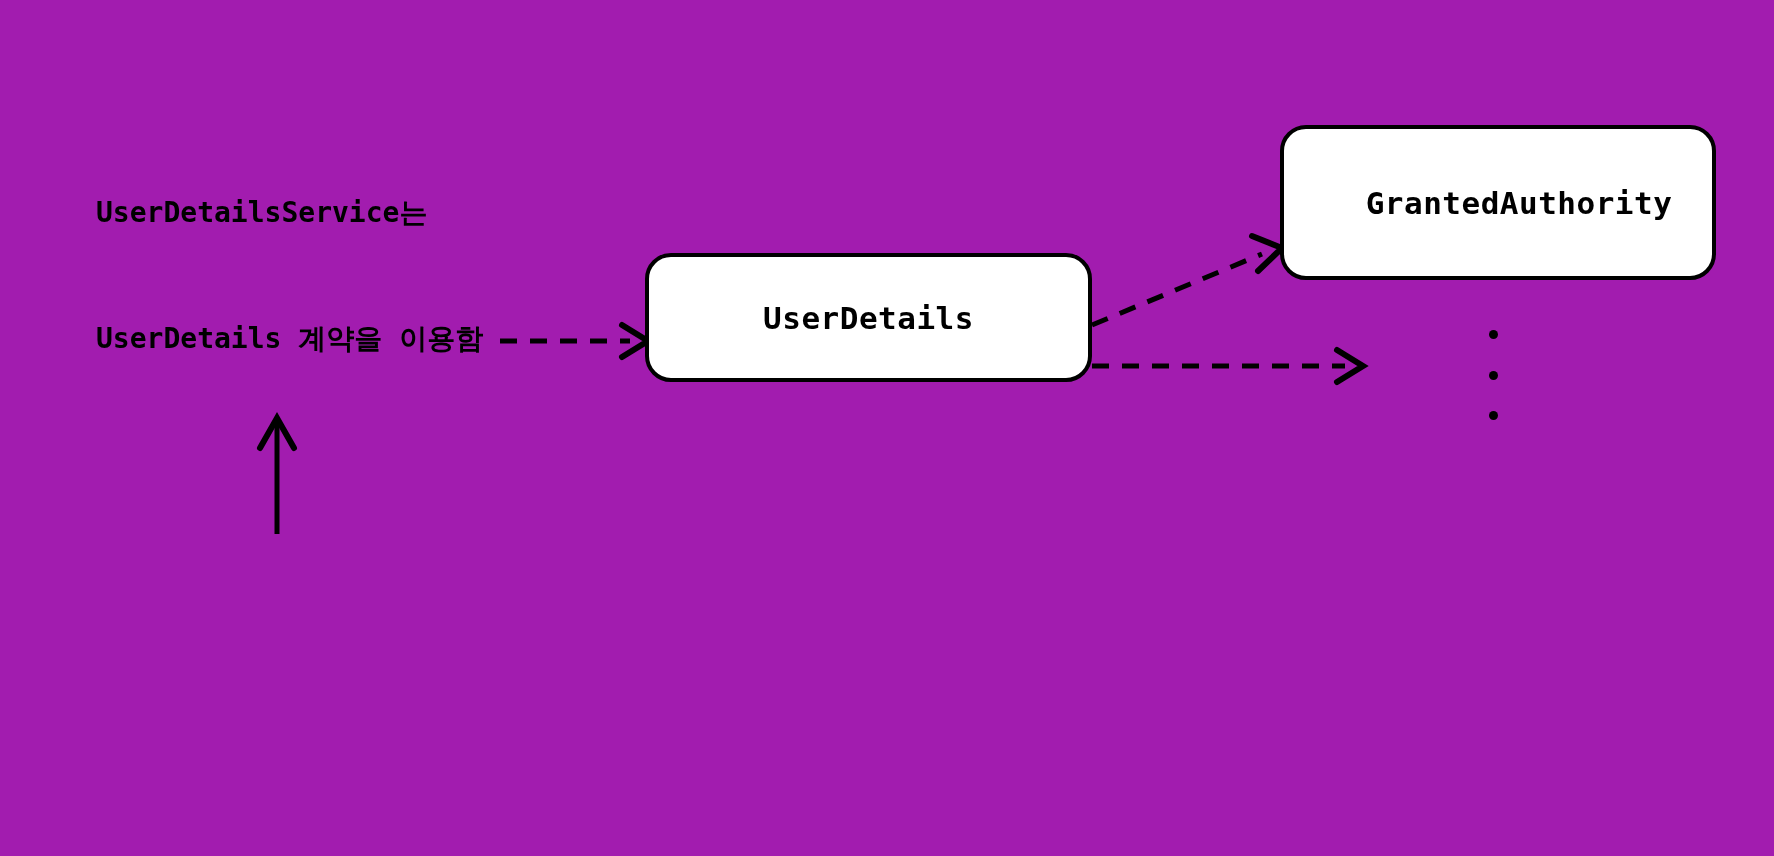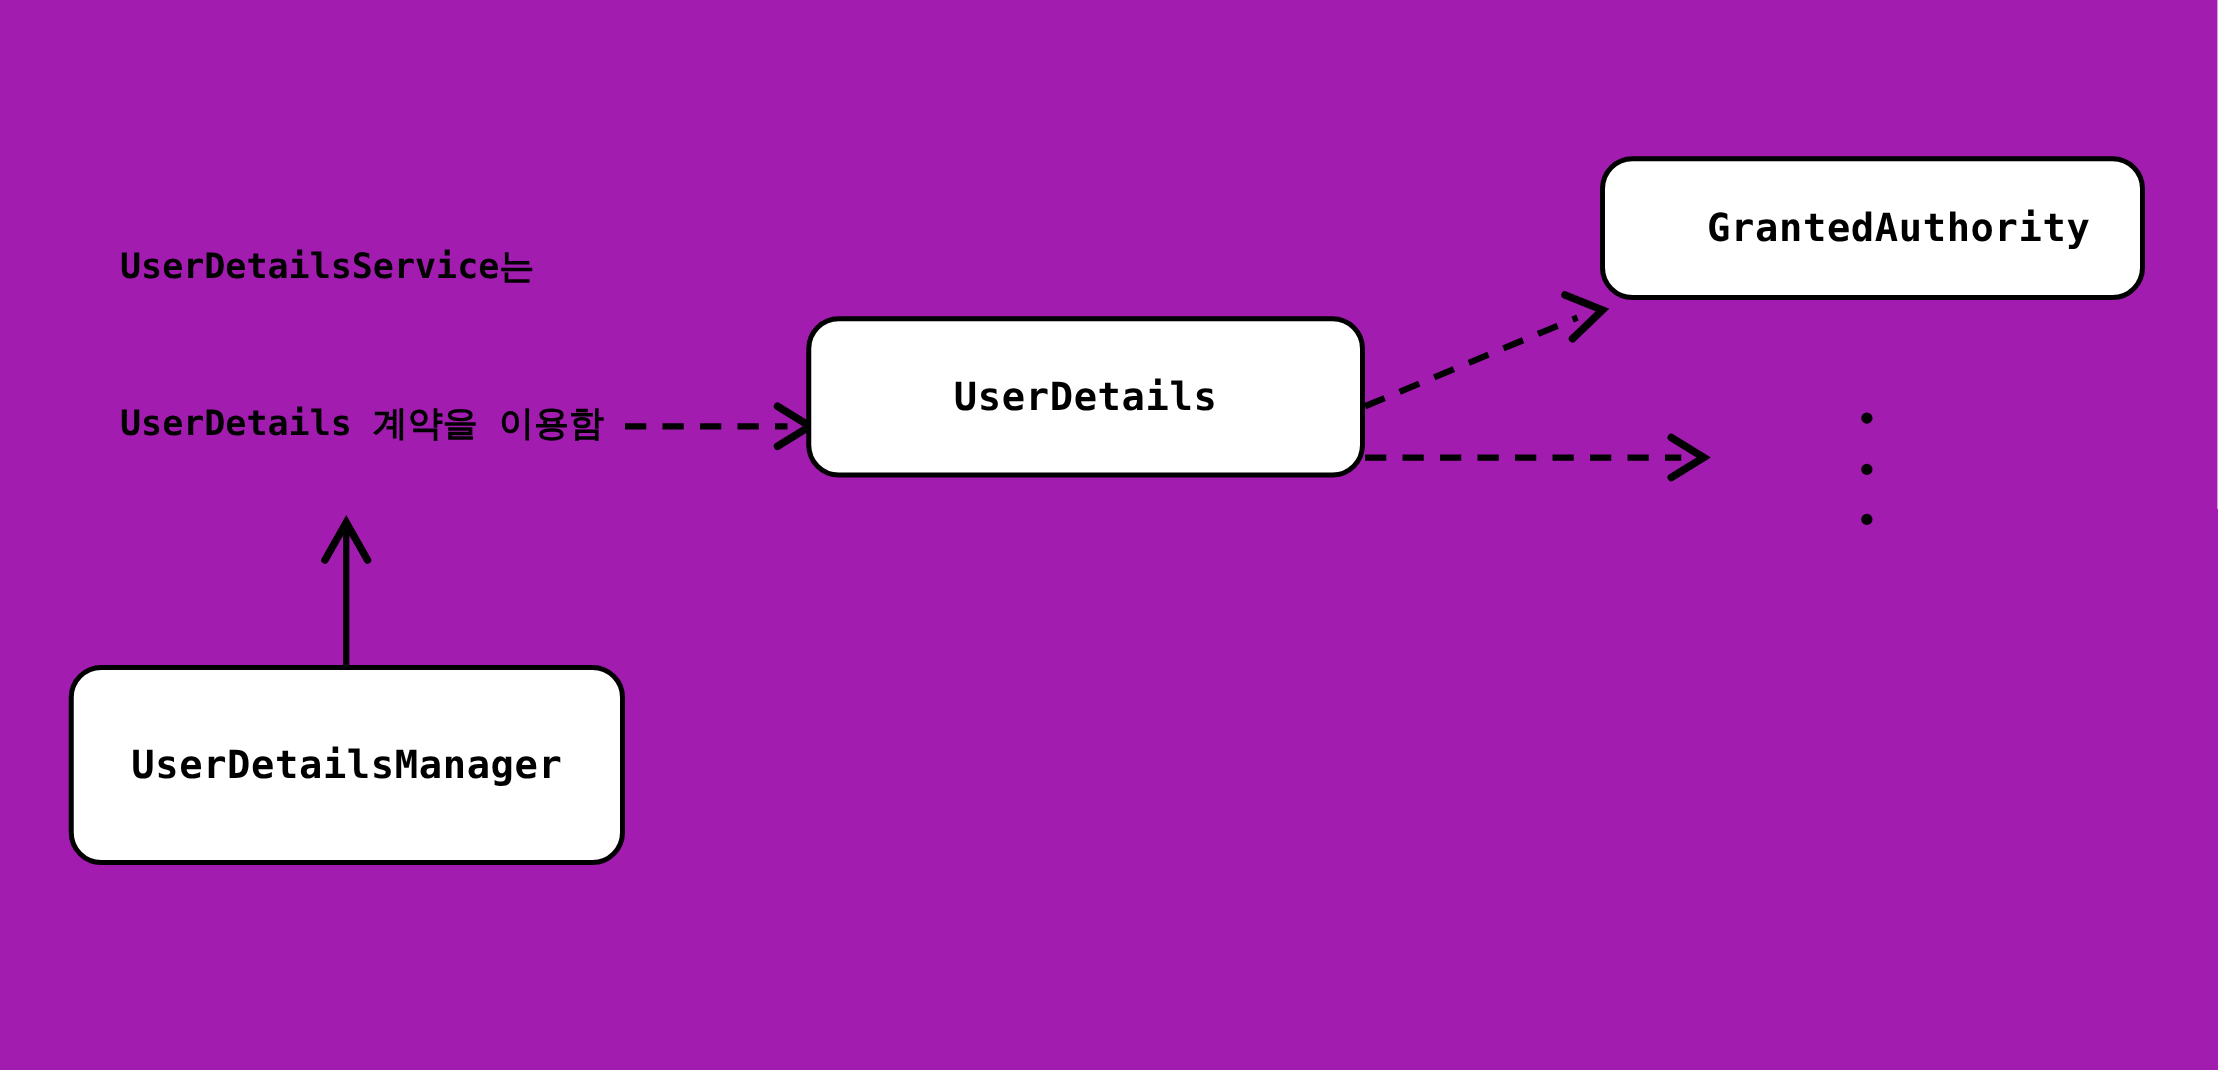--- a/index.html
+++ b/index.html
@@ -100,27 +100,24 @@
 
 
   <div class="annotation" style="left:588px; top:600px;">
   </div>
 
 
   <div class="node" style="left:645px; top:253px; width:447px; height:129px;">
     <span class="node-label">UserDetails</span>
   </div>
 
-  <div class="node" style="left:1280px; top:125px; width:436px; height:115px;padding-left:42px;">
+  <div class="node" style="left:1280px; top:125px; width:436px; height:155px;padding-left:42px;">
     <span class="node-label">GrantedAuthority</span>
   </div>
 
-  <div class="node" style="left:55px; top:532px; width:445px; height:160px;">
-    <span class="node-label">UserDetailsManager</span>
-  </div>
 
   <div class="dots" style="left:1488px; top:330px; width:10px; height:90px;">
     <span></span>
     <span></span>
     <span></span>
   </div>
 
 </div>
 
 </body></html>

